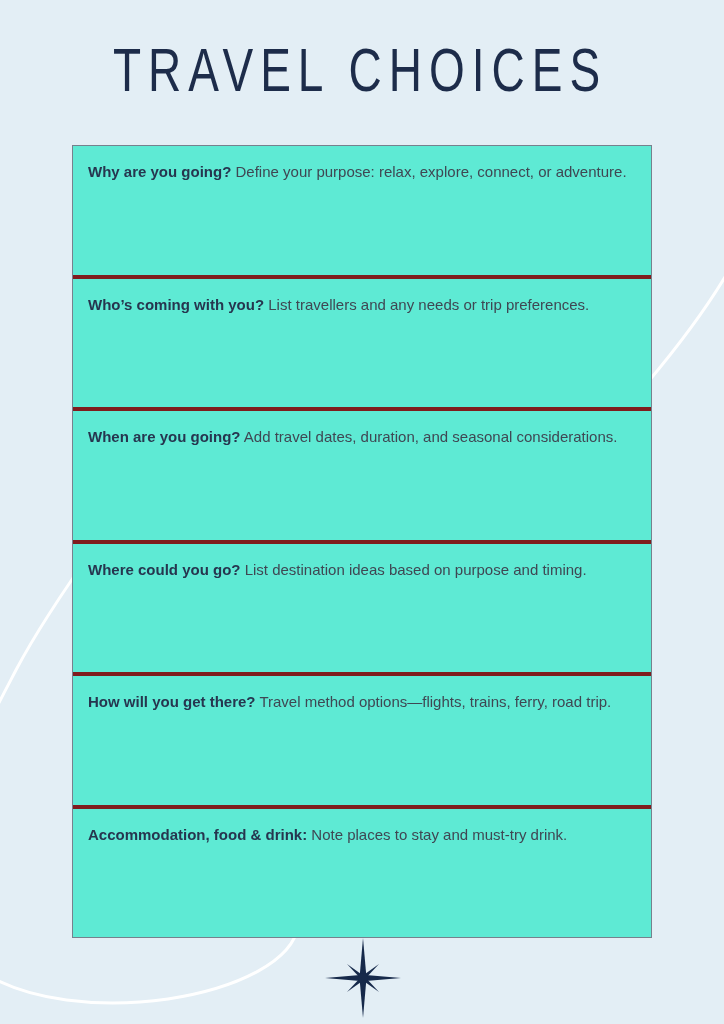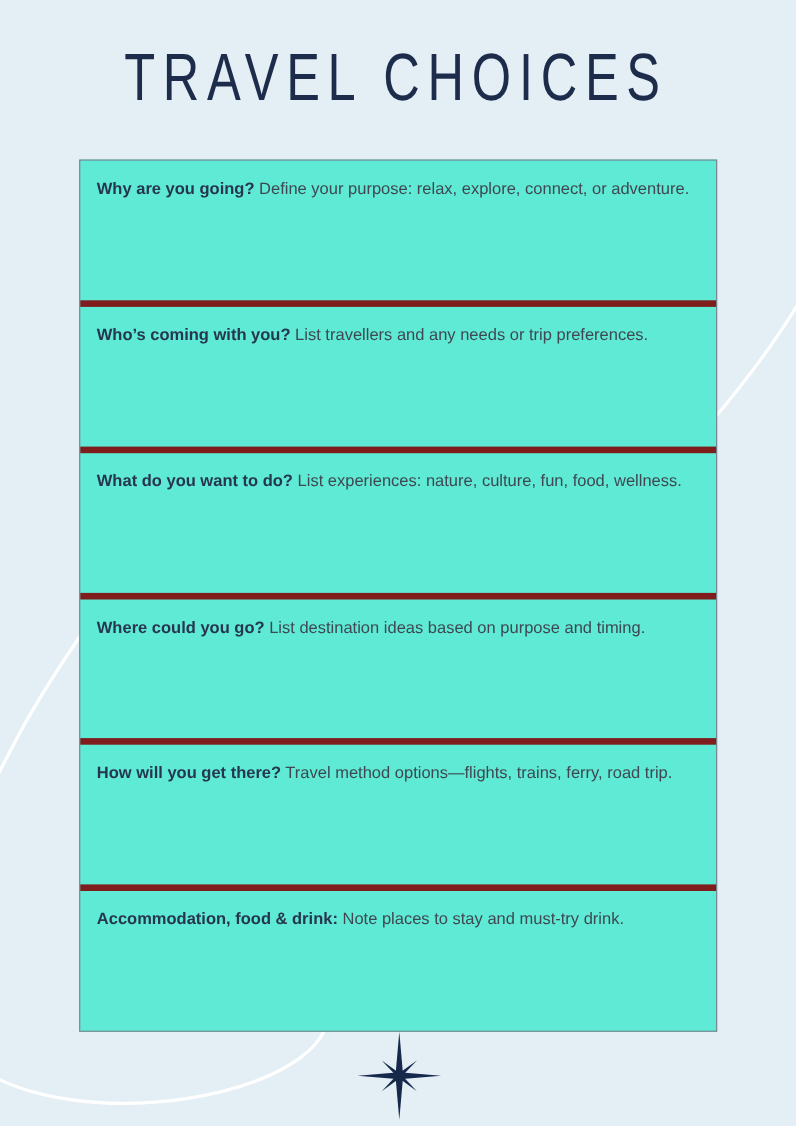--- a/index.html
+++ b/index.html
@@ -47,21 +47,21 @@
     background: #5eead4;
     border: 1px solid #76818d;
     box-sizing: border-box;
     display: flex;
     flex-direction: column;
     z-index: 2;
     justify-content: flex-end;
   }
   .row {
     flex: 1 1 0;
-    border-top: 6px solid #7f1d1d;
+    border-top: 4px solid #7f1d1d;
     padding: 16px 15px 0 15px;
     box-sizing: border-box;
     font-size: 15px;
     line-height: 1.35;
   }
   .row:first-child { border-top: none; }
   .row-question {
     font-weight: bold;
     color: #26364f;
   }
@@ -95,22 +95,22 @@
 <div class="planner">
   <div class="row">
     <span class="row-question">Why are you going?</span>
     <span class="row-description">Define your purpose: relax, explore, connect, or adventure.</span>
   </div>
   <div class="row">
     <span class="row-question">Who’s coming with you?</span>
     <span class="row-description">List travellers and any needs or trip preferences.</span>
   </div>
   <div class="row">
-    <span class="row-question">What do you want to do?</span>
-    <span class="row-description">List experiences: nature, culture, fun, food, wellness.</span>
+    <span class="row-question">When are you going?</span>
+    <span class="row-description">Add travel dates, duration, and seasonal considerations.</span>
   </div>
   <div class="row">
     <span class="row-question">Where could you go?</span>
     <span class="row-description">List destination ideas based on purpose and timing.</span>
   </div>
   <div class="row">
     <span class="row-question">How will you get there?</span>
     <span class="row-description">Travel method options—flights, trains, ferry, road trip.</span>
   </div>
   <div class="row">

